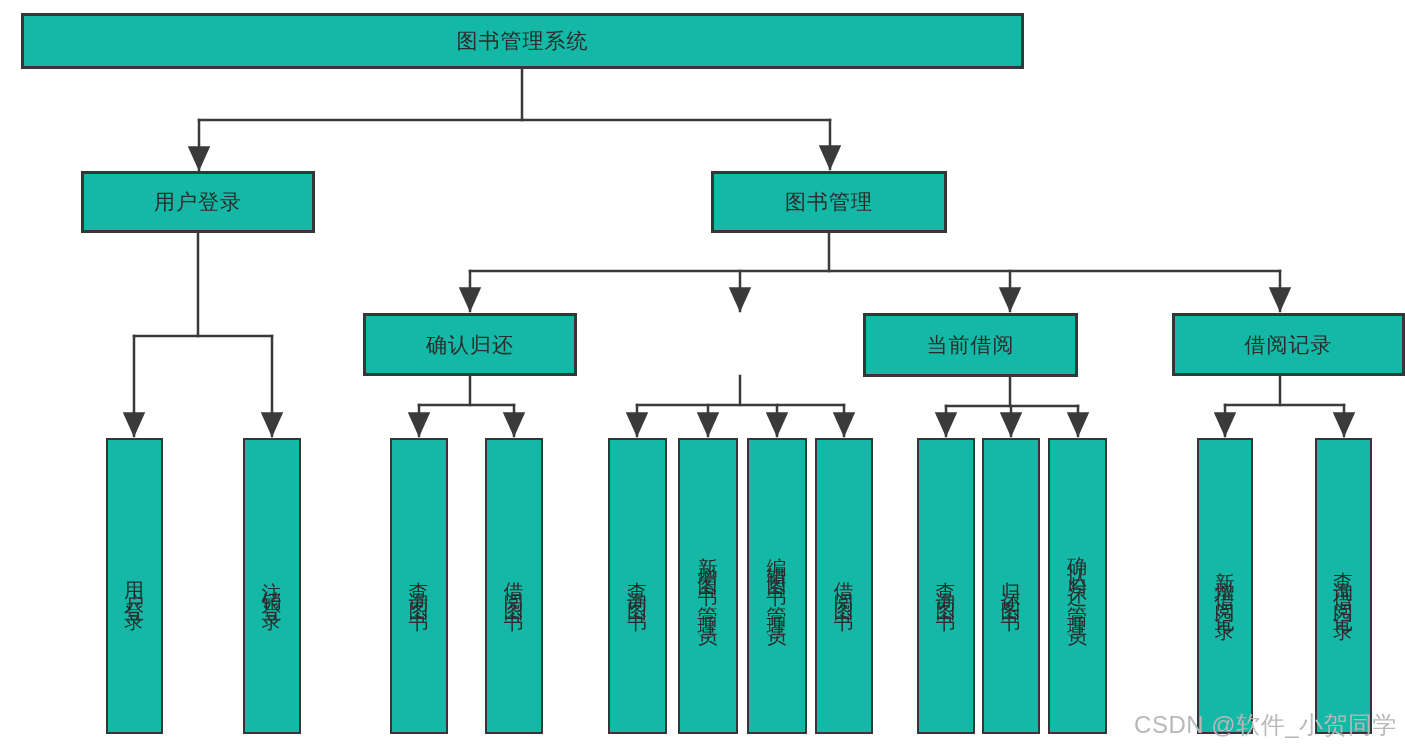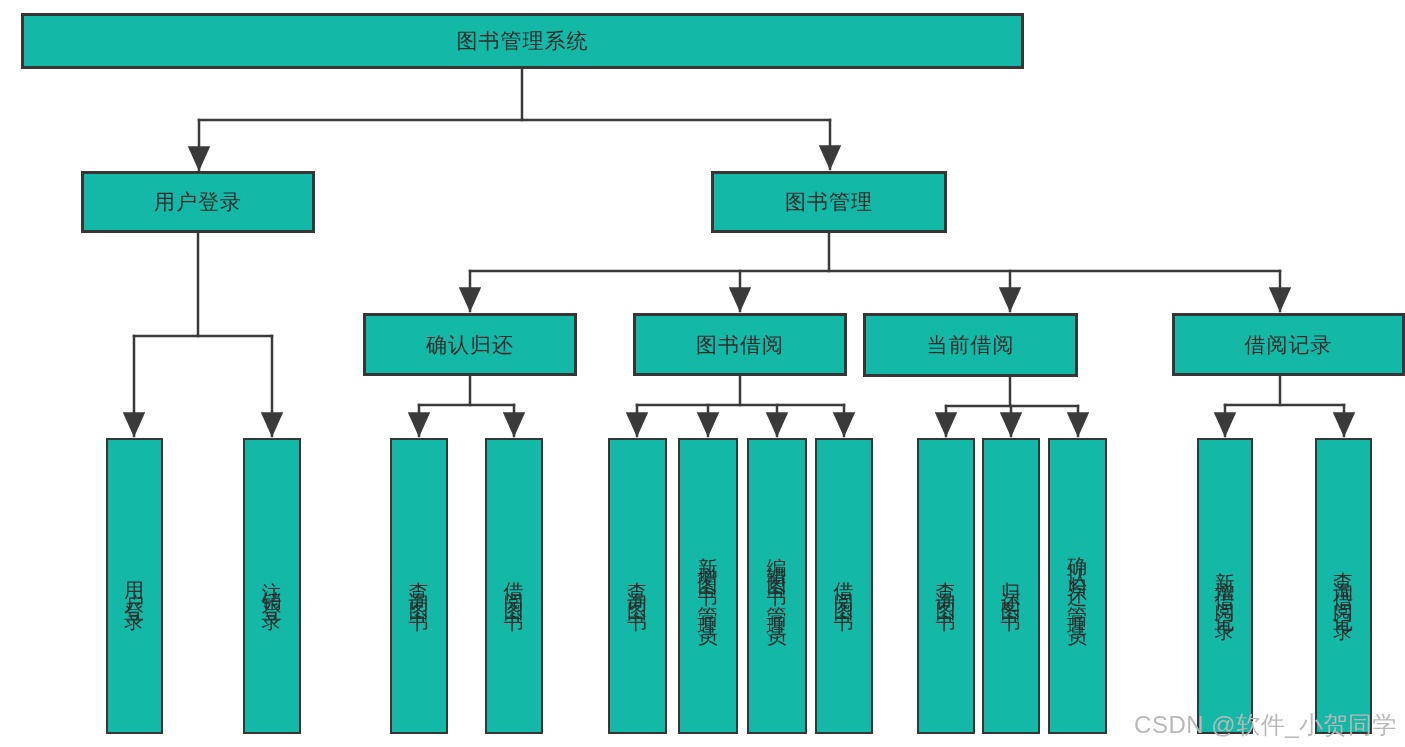--- a/index.html
+++ b/index.html
@@ -110,23 +110,20 @@
   <div class="node hnode" style="left:81px;top:171px;width:234px;height:62px;">
     <span>用户登录</span>
   </div>
   <div class="node hnode" style="left:711px;top:171px;width:236px;height:62px;">
     <span>图书管理</span>
   </div>
 
   <div class="node hnode" style="left:363px;top:313px;width:214px;height:63px;">
     <span>确认归还</span>
   </div>
-  <div class="node hnode" style="left:633px;top:313px;width:214px;height:63px;">
-    <span>图书借阅</span>
-  </div>
   <div class="node hnode" style="left:863px;top:313px;width:215px;height:64px;">
     <span>当前借阅</span>
   </div>
   <div class="node hnode" style="left:1172px;top:313px;width:233px;height:63px;">
     <span>借阅记录</span>
   </div>
 
   <div class="node vnode" style="left:106px;top:438px;width:57px;height:296px;">
     <span>用户登录</span>
   </div>

